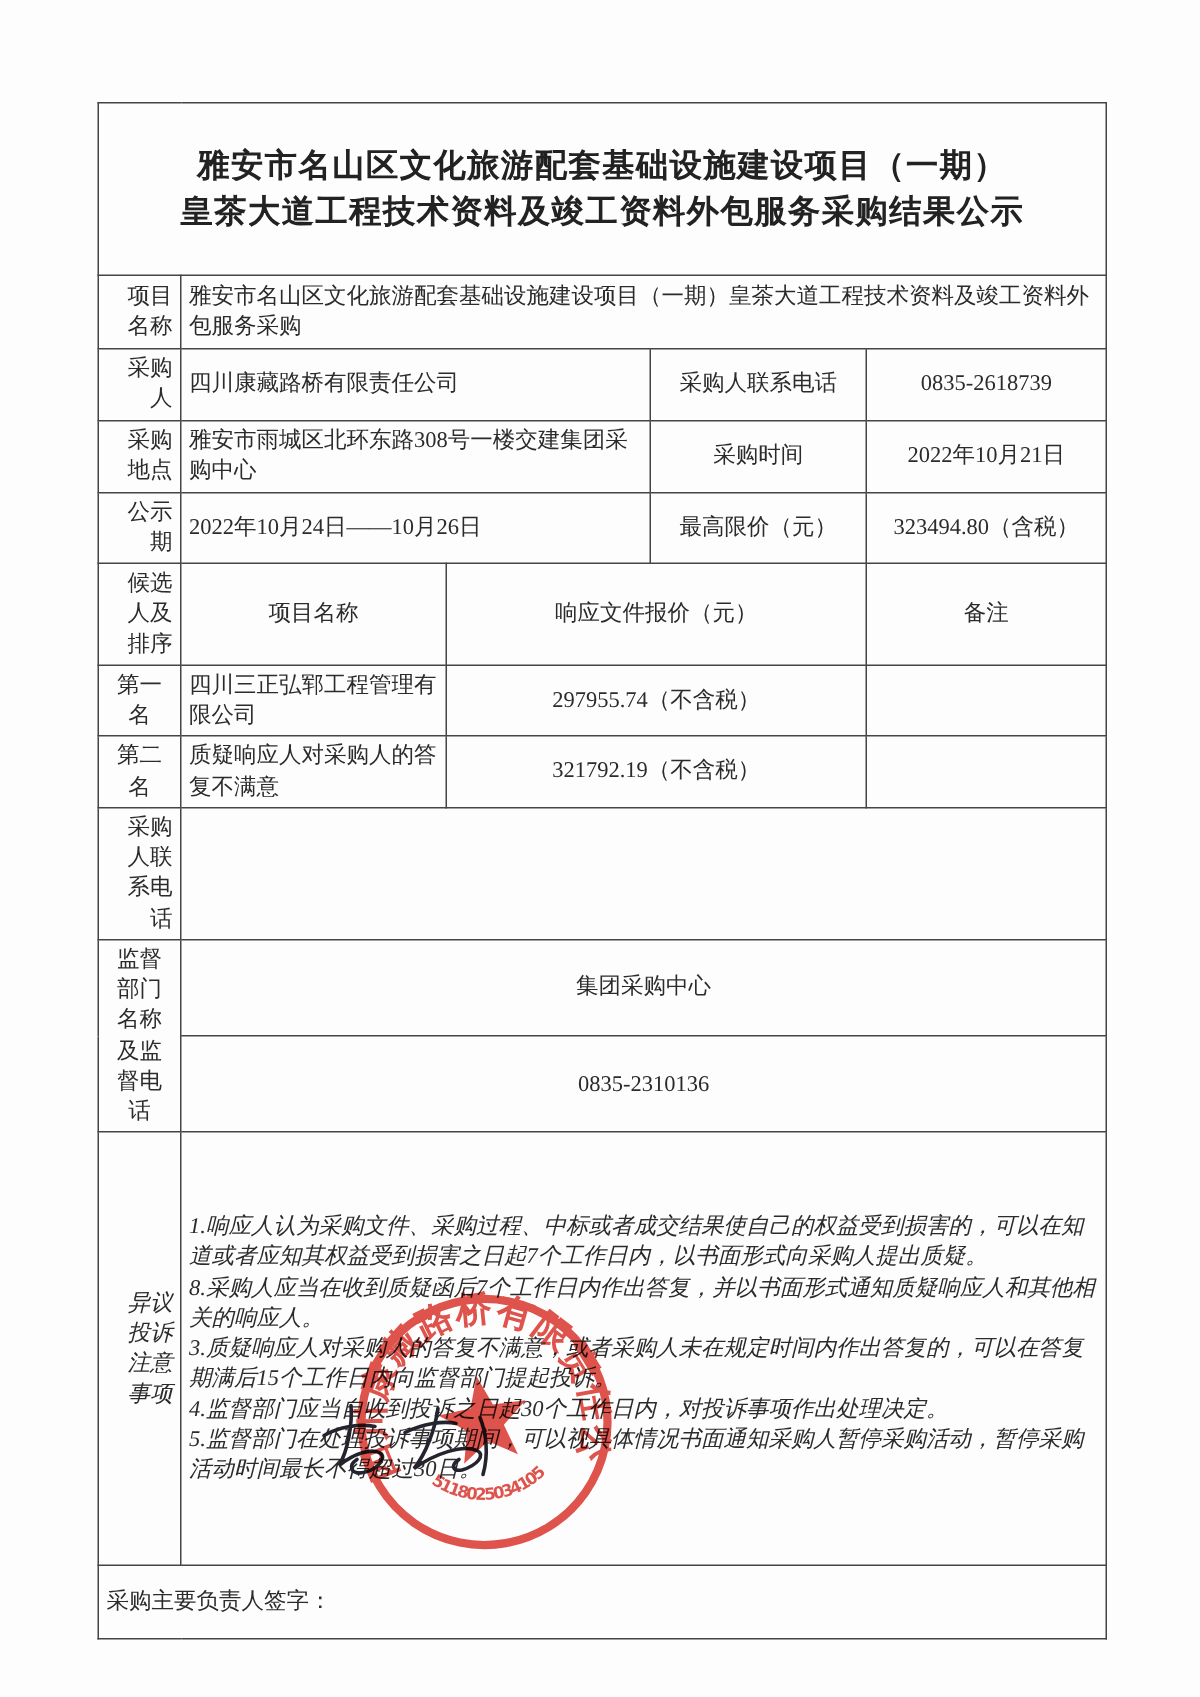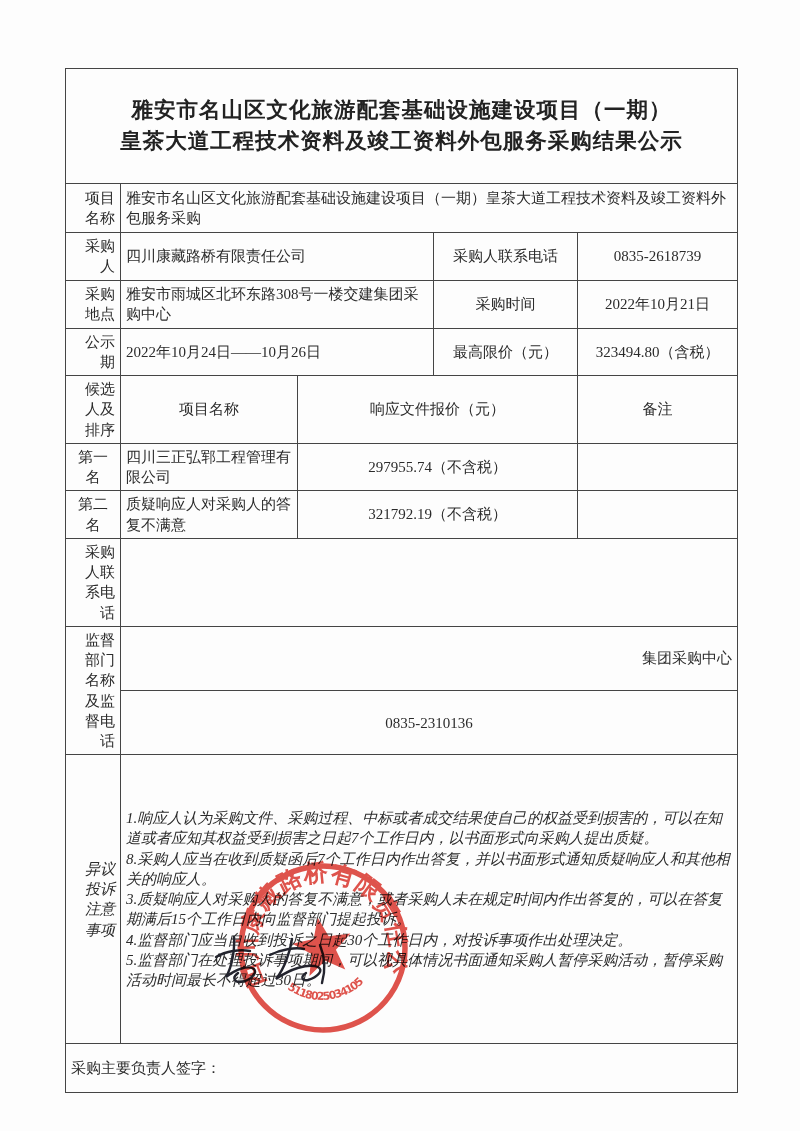--- a/index.html
+++ b/index.html
@@ -52,21 +52,21 @@
   td.center { text-align: center; }
   td.val-left { padding-left: 7px; margin-left: 24px; }
   tr.r-project td { height: 49px; }
   tr.r-purchaser td { height: 42px; }
   tr.r-location td { height: 48px; }
   tr.r-publicity td { height: 33px; }
   tr.r-cand-head td { height: 46px; }
   tr.r-cand td { height: 47px; }
   tr.r-other td { height: 64px; vertical-align: top; }
   tr.r-other td.lbl { vertical-align: middle; }
-  tr.r-sup1 td { height: 42px; text-align: right; }
+  tr.r-sup1 td { height: 42px; }
   tr.r-sup2 td { height: 42px; margin-top: 36px; }
   tr.r-objection td { height: 289px; font-style: italic; }
   tr.r-sign td { height: 49px; }
   td.objection-cell {
     vertical-align: middle;
     padding: 8px 10px 8px 8px;
     font-size: 14.6px;
     line-height: 1.6;
   }
   .obj-item { display: block; }

